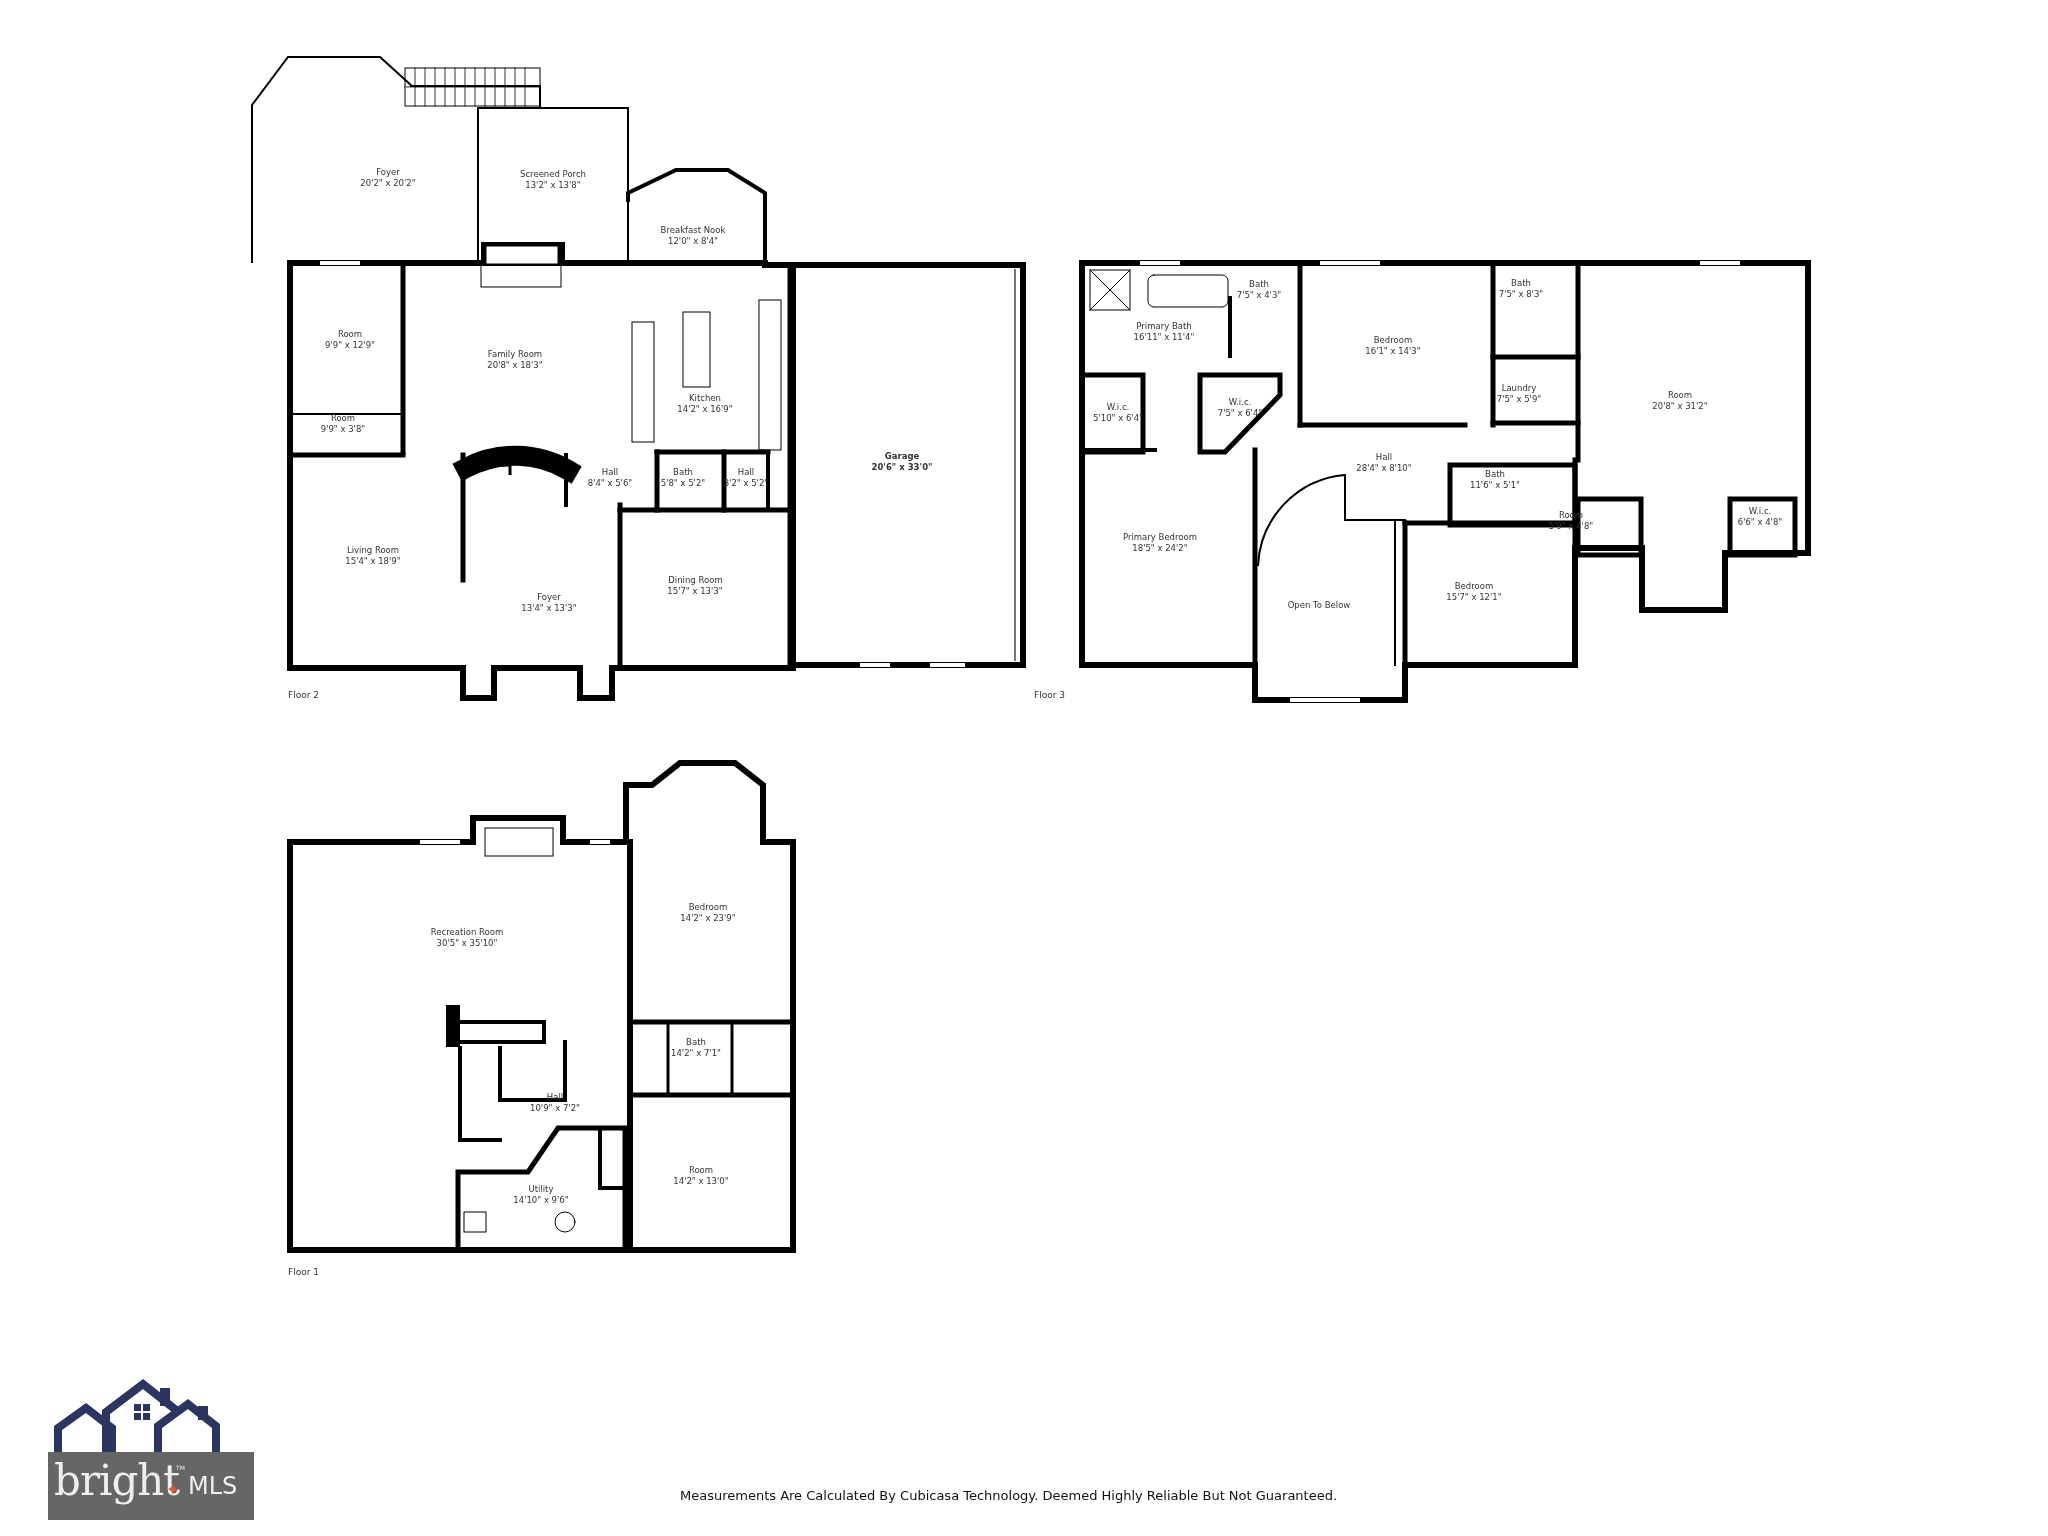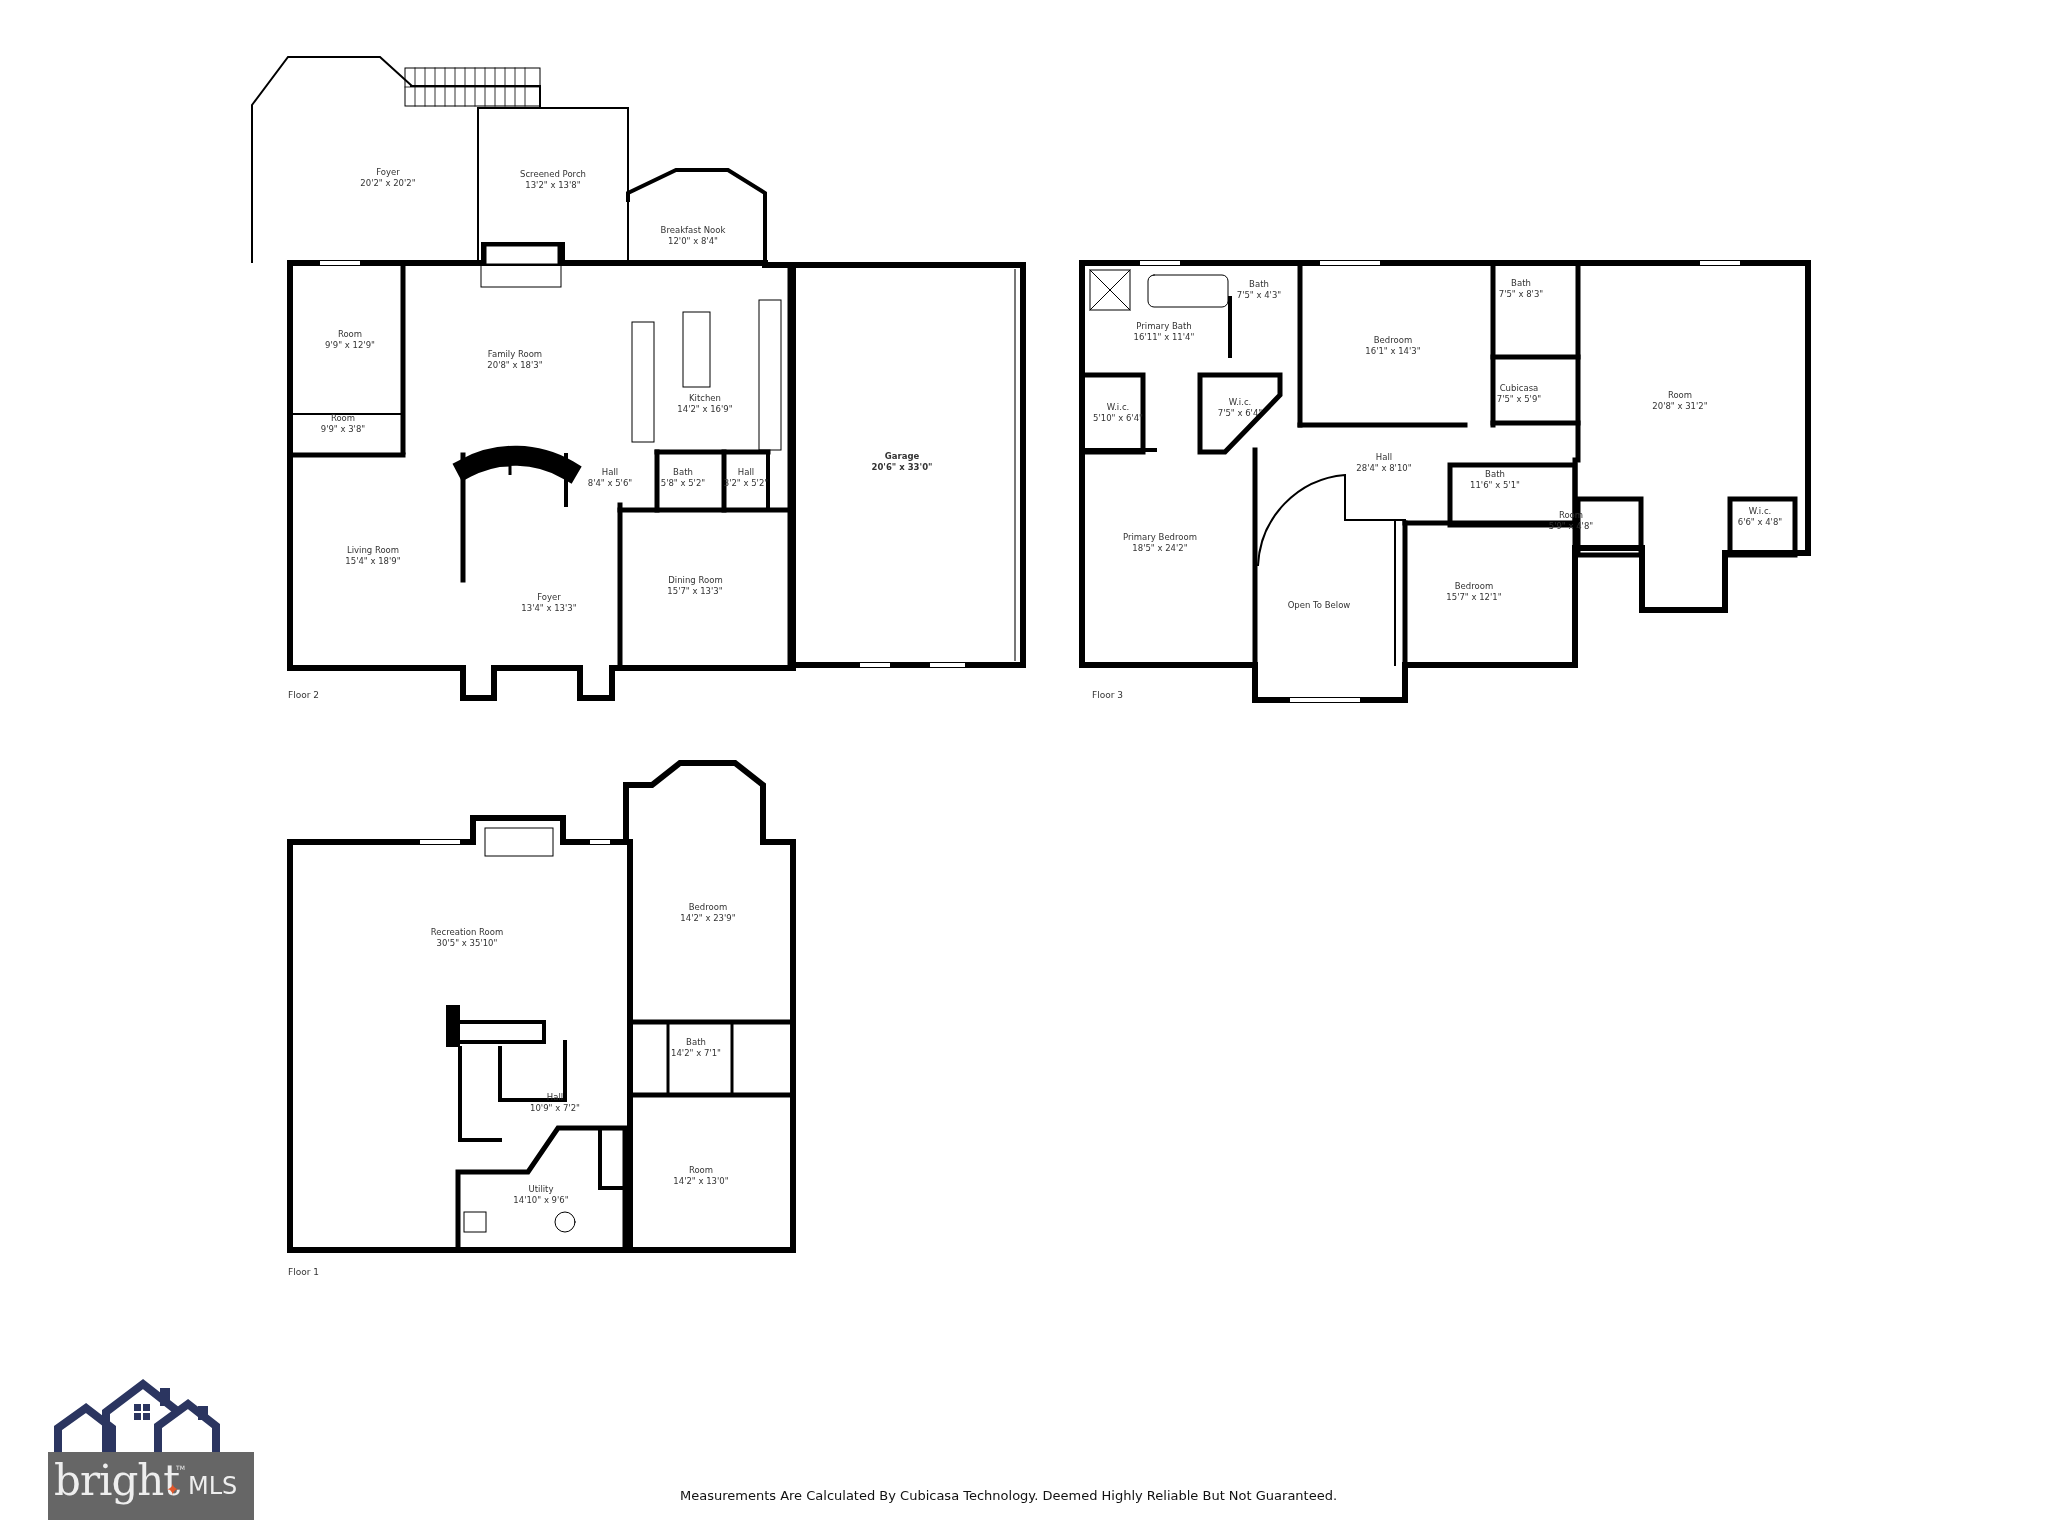--- a/index.html
+++ b/index.html
@@ -206,21 +206,21 @@
   </div>
 <div class="lbl" style="left:1393px;top:346px;">
     <span>Bedroom</span>
     <span>16'1" x 14'3"</span>
   </div>
 <div class="lbl" style="left:1521px;top:289px;">
     <span>Bath</span>
     <span>7'5" x 8'3"</span>
   </div>
 <div class="lbl" style="left:1519px;top:394px;">
-    <span>Cubicasa</span>
+    <span>Laundry</span>
     <span>7'5" x 5'9"</span>
   </div>
 <div class="lbl" style="left:1680px;top:401px;">
     <span>Room</span>
     <span>20'8" x 31'2"</span>
   </div>
 <div class="lbl" style="left:1118px;top:413px;">
     <span>W.i.c.</span>
     <span>5'10" x 6'4"</span>
   </div>
@@ -248,21 +248,21 @@
     <span>W.i.c.</span>
     <span>6'6" x 4'8"</span>
   </div>
 <div class="lbl" style="left:1474px;top:592px;">
     <span>Bedroom</span>
     <span>15'7" x 12'1"</span>
   </div>
 <div class="lbl" style="left:1319px;top:605px;text-align:center;">
     <span>Open To Below</span>
   </div>
-<div class="floor-label" style="left:1092px;top:690px;">Floor 3</div>
+<div class="floor-label" style="left:1034px;top:690px;">Floor 3</div>
 
 <div class="lbl" style="left:467px;top:938px;">
     <span>Recreation Room</span>
     <span>30'5" x 35'10"</span>
   </div>
 <div class="lbl" style="left:708px;top:913px;">
     <span>Bedroom</span>
     <span>14'2" x 23'9"</span>
   </div>
 <div class="lbl" style="left:696px;top:1048px;">

